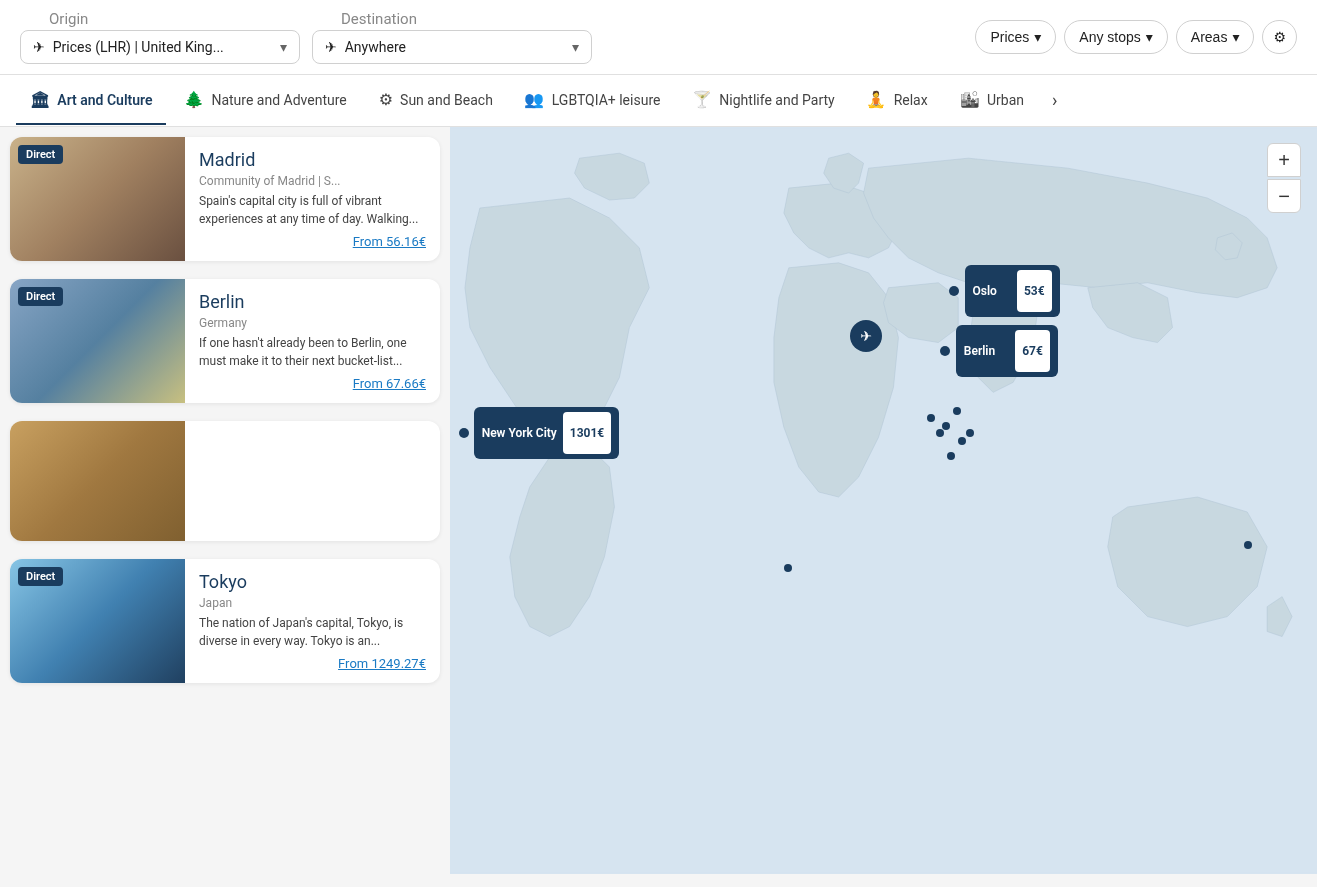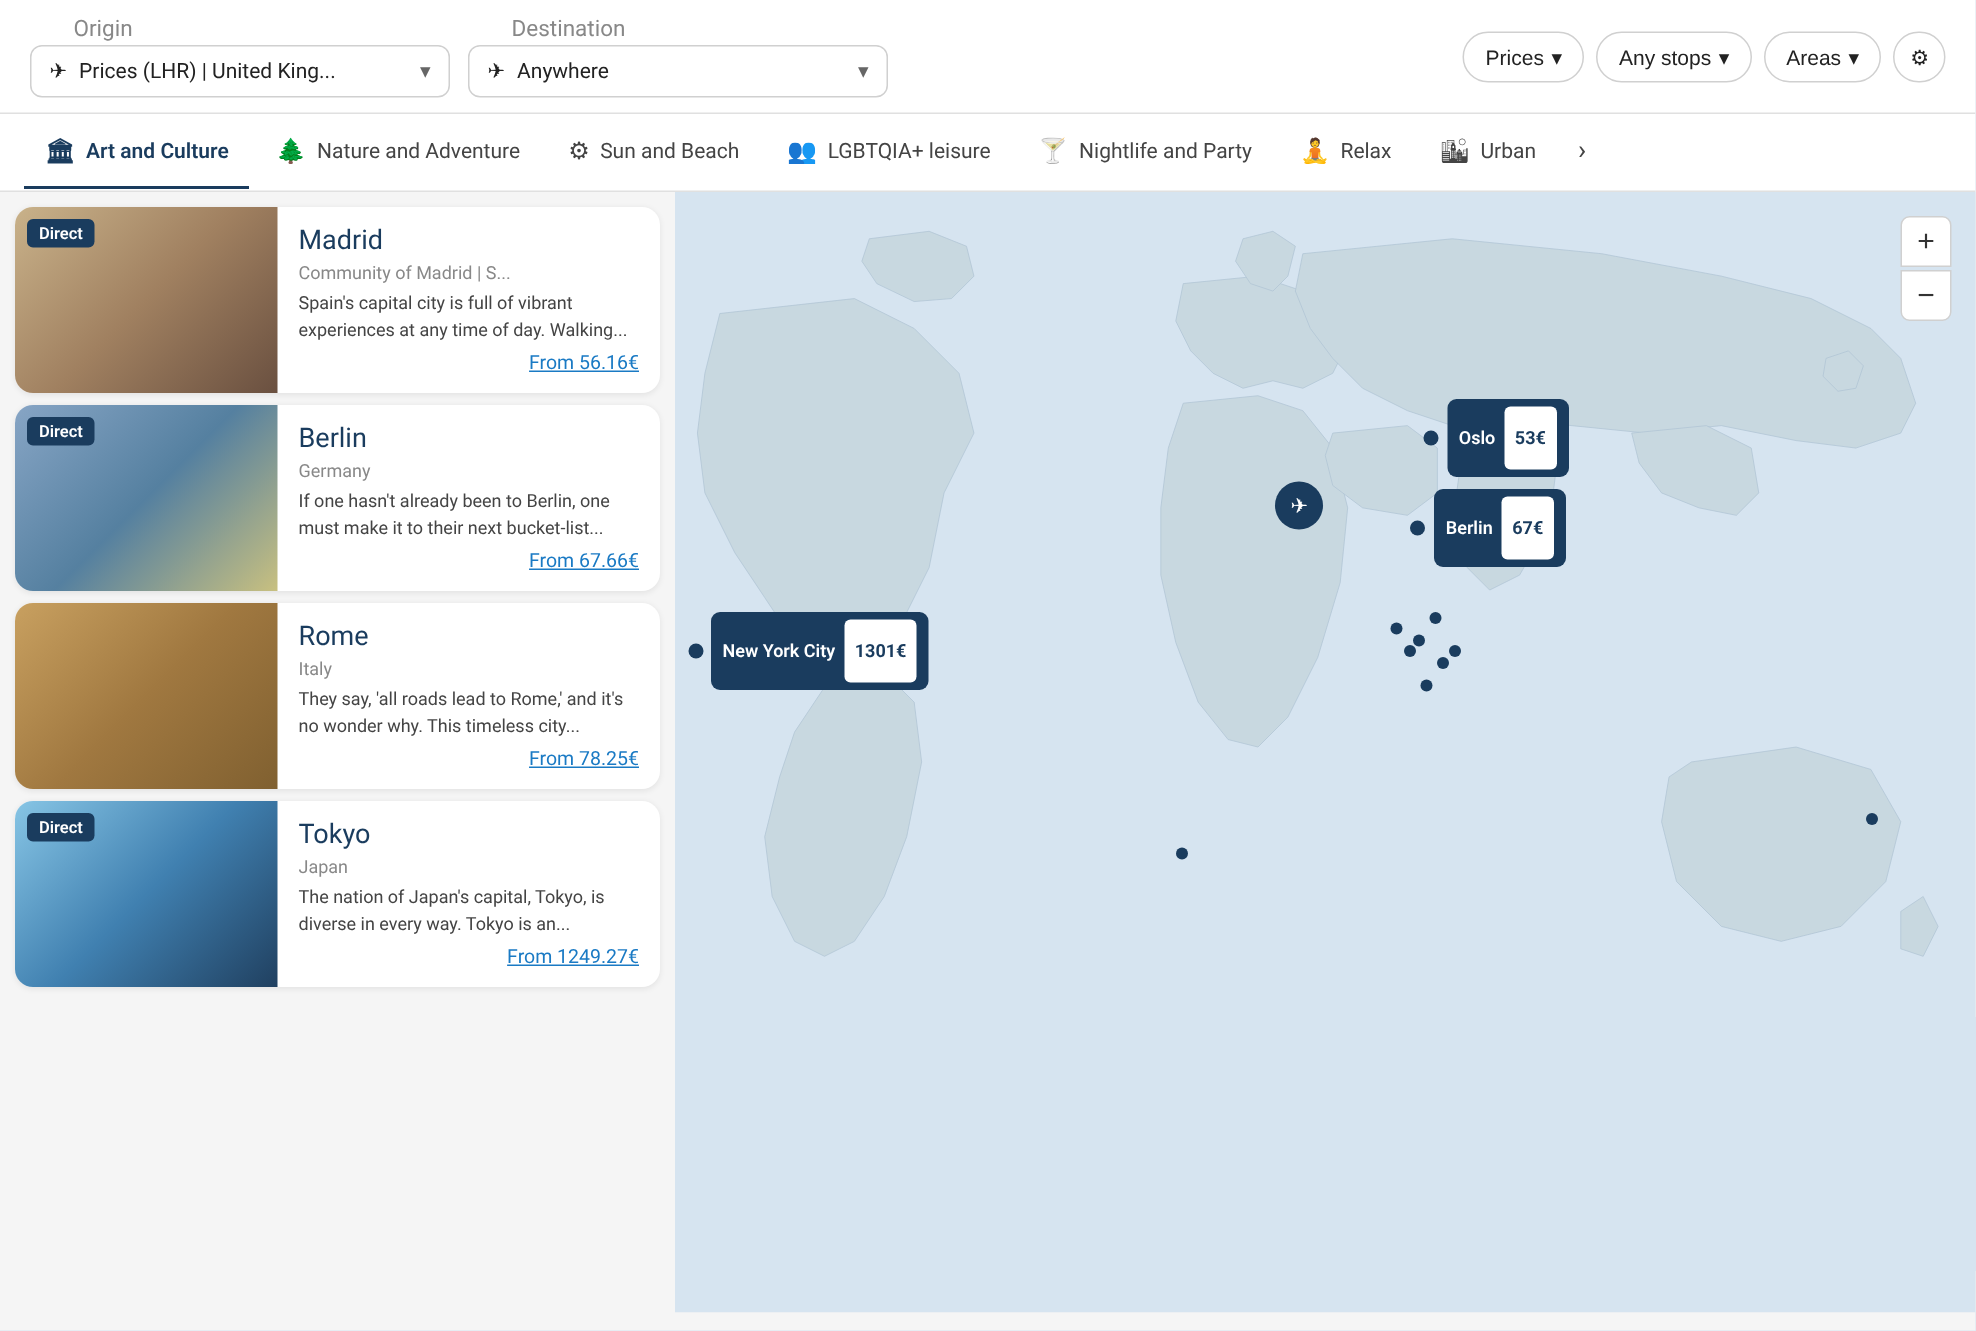--- a/index.html
+++ b/index.html
@@ -104,21 +104,21 @@
 
     
     .left-panel {
       width: 450px;
       min-width: 450px;
       overflow-y: auto;
       background: #f5f5f5;
       padding: 10px;
       display: flex;
       flex-direction: column;
-      gap: 8px;
+      gap: 18px;
     }
 
     .destination-card {
       background: #fff;
       border-radius: 12px;
       display: flex;
       overflow: hidden;
       box-shadow: 0 1px 4px rgba(0,0,0,0.08);
       cursor: pointer;
       min-height: 120px;
@@ -217,21 +217,21 @@
     .pin-label {
       background: #1a3c5e;
       color: #fff;
       font-size: 12px;
       font-weight: 600;
       padding: 5px 8px;
       border-radius: 6px;
       white-space: nowrap;
       display: flex;
       align-items: center;
-      gap: 6px;
+      gap: 20px;
     }
     .pin-price {
       background: #fff;
       color: #1a3c5e;
       font-size: 12px;
       font-weight: 700;
       padding: 14px 7px;
       border-radius: 4px;
     }
     .pin-dot {
@@ -385,26 +385,20 @@
       <div class="card-city">Berlin</div>
       <div class="card-region">Germany</div>
       <div class="card-desc">If one hasn't already been to Berlin, one must make it to their next bucket-list...</div>
       <div class="card-price">From 67.66€</div>
     </div>
   </div>
       <div class="destination-card">
     <div class="card-image img-rome">
       
     </div>
-    <div class="card-body">
-      <div class="card-city">Rome</div>
-      <div class="card-region">Italy</div>
-      <div class="card-desc">They say, 'all roads lead to Rome,' and it's no wonder why. This timeless city...</div>
-      <div class="card-price">From 78.25€</div>
-    </div>
   </div>
       <div class="destination-card">
     <div class="card-image img-tokyo">
       <div class="direct-badge">Direct</div>
     </div>
     <div class="card-body">
       <div class="card-city">Tokyo</div>
       <div class="card-region">Japan</div>
       <div class="card-desc">The nation of Japan's capital, Tokyo, is diverse in every way. Tokyo is an...</div>
       <div class="card-price">From 1249.27€</div>

